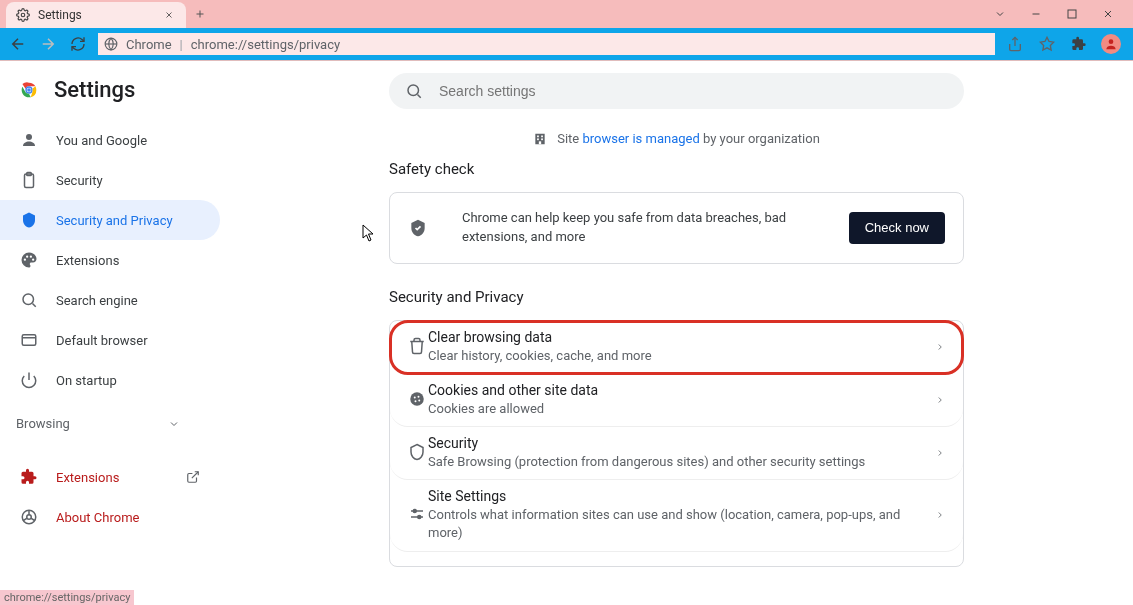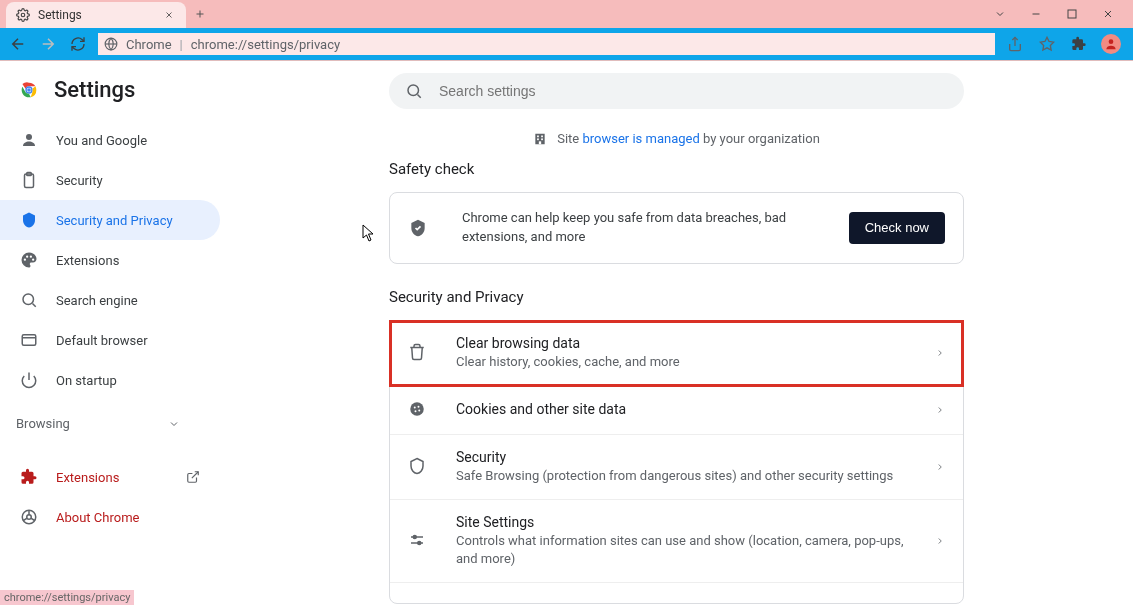--- a/index.html
+++ b/index.html
@@ -53,21 +53,21 @@
   .centerCol { width: 575px; margin: 0 auto; }
   .sectionTitle { font-size:15px; color:#202124; margin: 6px 0 14px 0; }
 
   .card { border:1px solid #dadce0; border-radius:8px; background:#fff; }
   .safety { display:flex; align-items:center; padding: 16px 18px; gap:34px; }
   .safety .sicon { width:20px; height:20px; color:#5f6368; }
   .safetytext { font-size:13px; color:#3c4043; flex:1; line-height:1.45; }
   .checknow { background:#0f172a; color:#fff; border:none; border-radius:4px; height:32px; padding: 0 16px; font-size:13px; cursor:pointer; }
 
   .rows { margin-top: 0;}
-  .row { display:flex; align-items:center; padding: 14px 18px; gap:28px; border-bottom:1px solid #eee; cursor:pointer; }
+  .row { display:flex; align-items:center; padding: 8px 18px; gap:0; border-bottom:1px solid #eee; cursor:pointer;border-radius:18px; }
   .row:last-child { border-bottom:none; }
   .row .ricon { width:20px; height:20px; color:#5f6368; flex-shrink:0; }
   .rowtext { flex:1; }
   .rowtitle { font-size:14px; color:#202124; margin-bottom:2px; }
   .rowsub { font-size:13px; color:#5f6368; line-height:1.4; }
   .chev { color:#5f6368; }
 
   .highlight { outline: 3px solid #d93025; outline-offset: -2px; }
 
   .statusbar { position:absolute; bottom:0; left:0; background:#f7c7cf; color:#666; font-size:11px; padding:1px 4px; }
@@ -371,20 +371,21 @@
               <svg width="18" height="18" viewBox="0 0 24 24" fill="currentColor">
                 <circle cx="12" cy="12" r="9"></circle>
                 <circle cx="9" cy="10" r="1.3" fill="#fff"></circle>
                 <circle cx="14" cy="9" r="1.3" fill="#fff"></circle>
                 <circle cx="10" cy="15" r="1.3" fill="#fff"></circle>
                 <circle cx="15" cy="14" r="1.3" fill="#fff"></circle>
               </svg>
             </span>
           <div class="rowtext">
             <div class="rowtitle">Cookies and other site data</div>
+            <div class="rowsub">Cookies are allowed</div>
           </div>
           <span class="chev">
               <svg width="10" height="10" viewBox="0 0 24 24" fill="none" stroke="currentColor" stroke-width="2">
                 <polyline points="9 18 15 12 9 6"></polyline>
               </svg>
             </span>
         </div>
         <div class="row">
           <span class="ricon">
               <svg width="18" height="18" viewBox="0 0 24 24" fill="none" stroke="currentColor" stroke-width="2">

